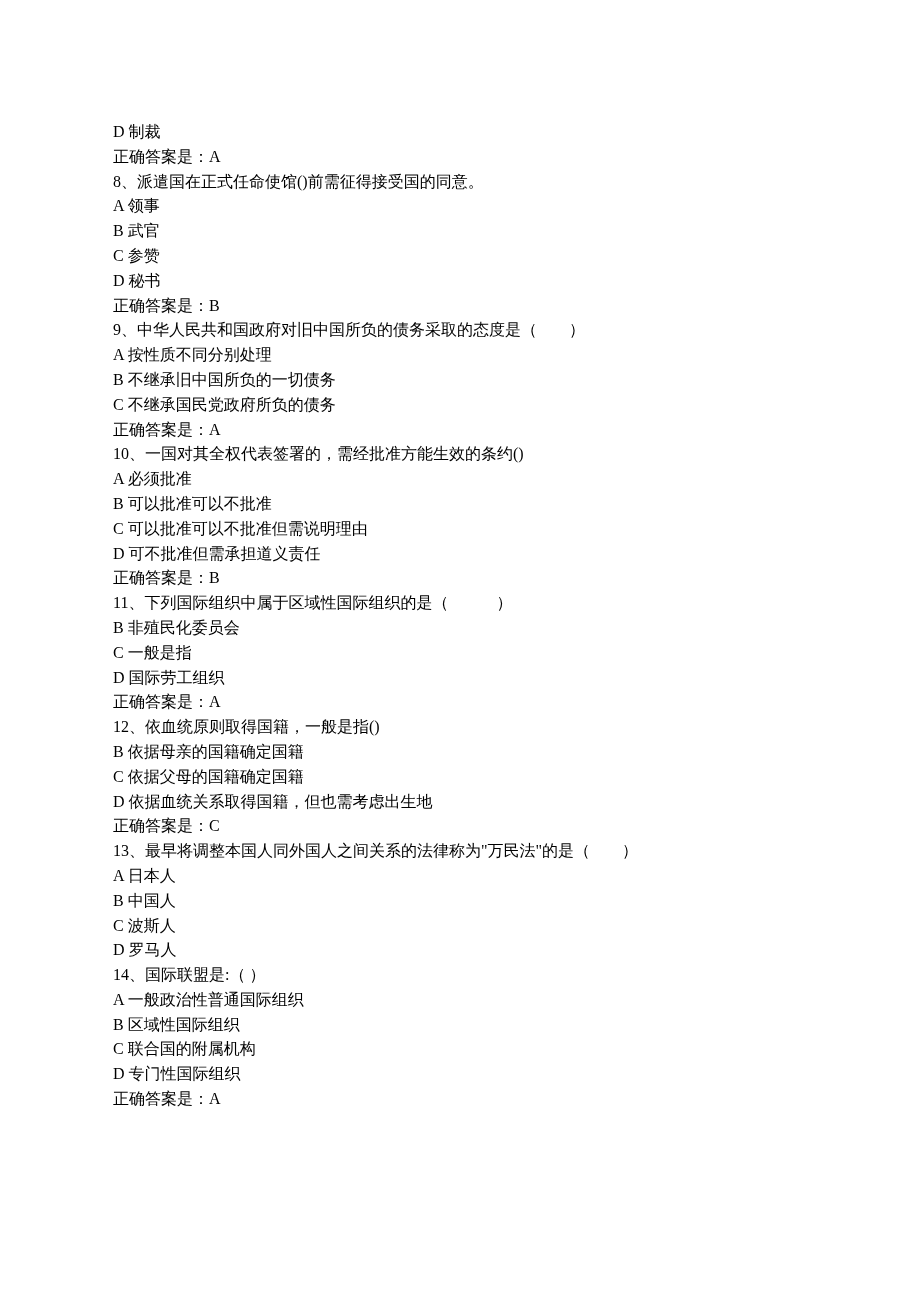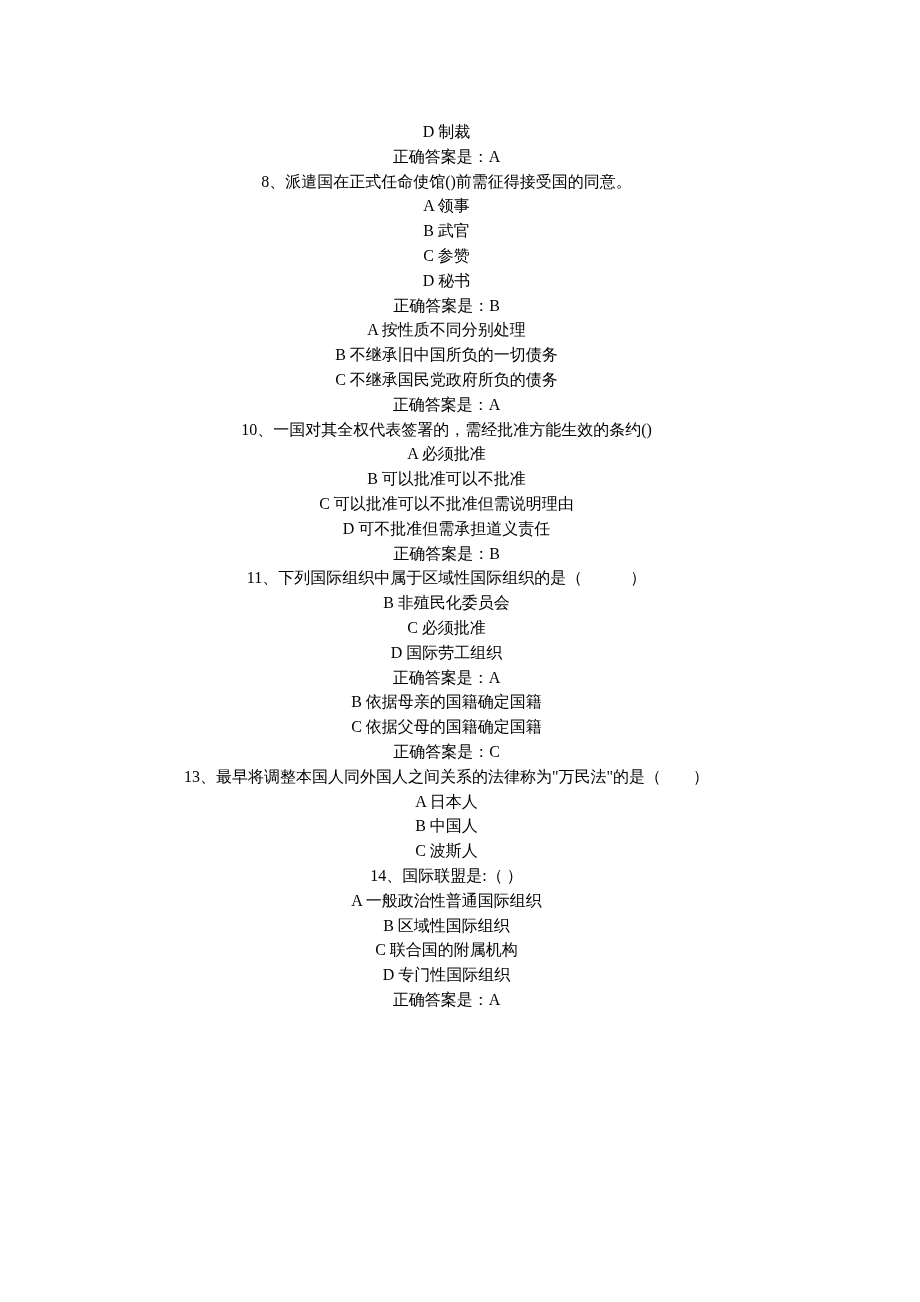--- a/index.html
+++ b/index.html
@@ -7,21 +7,20 @@
     padding: 0;
     background: #ffffff;
     font-family: "SimSun", "宋体", serif;
     font-size: 16px;
     line-height: 1.55;
     color: #000000;
     width: 920px;
   }
   .page {
     padding: 120px 140px 80px 113px;
-    text-align: center;
   }
   .line {
     white-space: pre-wrap;
   }
   .question-block {
     margin: 0;
   }
 </style>
 </head>
 <body>
@@ -36,54 +35,58 @@
   <div class="question-block">
     <div class="line">8、派遣国在正式任命使馆()前需征得接受国的同意。</div>
     <div class="line">A 领事</div>
     <div class="line">B 武官</div>
     <div class="line">C 参赞</div>
     <div class="line">D 秘书</div>
     <div class="line">正确答案是：B</div>
   </div>
 
   <div class="question-block">
+    <div class="line">9、中华人民共和国政府对旧中国所负的债务采取的态度是（　　）</div>
     <div class="line">A 按性质不同分别处理</div>
     <div class="line">B 不继承旧中国所负的一切债务</div>
     <div class="line">C 不继承国民党政府所负的债务</div>
     <div class="line">正确答案是：A</div>
   </div>
 
   <div class="question-block">
     <div class="line">10、一国对其全权代表签署的，需经批准方能生效的条约()</div>
     <div class="line">A 必须批准</div>
     <div class="line">B 可以批准可以不批准</div>
     <div class="line">C 可以批准可以不批准但需说明理由</div>
     <div class="line">D 可不批准但需承担道义责任</div>
     <div class="line">正确答案是：B</div>
   </div>
 
   <div class="question-block">
     <div class="line">11、下列国际组织中属于区域性国际组织的是（　　　）</div>
     <div class="line">B 非殖民化委员会</div>
-    <div class="line">C 必须批准</div>
+    <div class="line">C 一般是指</div>
     <div class="line">D 国际劳工组织</div>
     <div class="line">正确答案是：A</div>
   </div>
 
   <div class="question-block">
+    <div class="line">12、依血统原则取得国籍，一般是指()</div>
     <div class="line">B 依据母亲的国籍确定国籍</div>
     <div class="line">C 依据父母的国籍确定国籍</div>
+    <div class="line">D 依据血统关系取得国籍，但也需考虑出生地</div>
     <div class="line">正确答案是：C</div>
   </div>
 
   <div class="question-block">
     <div class="line">13、最早将调整本国人同外国人之间关系的法律称为"万民法"的是（　　）</div>
     <div class="line">A 日本人</div>
     <div class="line">B 中国人</div>
     <div class="line">C 波斯人</div>
+    <div class="line">D 罗马人</div>
   </div>
 
   <div class="question-block">
     <div class="line">14、国际联盟是:（ ）</div>
     <div class="line">A 一般政治性普通国际组织</div>
     <div class="line">B 区域性国际组织</div>
     <div class="line">C 联合国的附属机构</div>
     <div class="line">D 专门性国际组织</div>
     <div class="line">正确答案是：A</div>
   </div>

